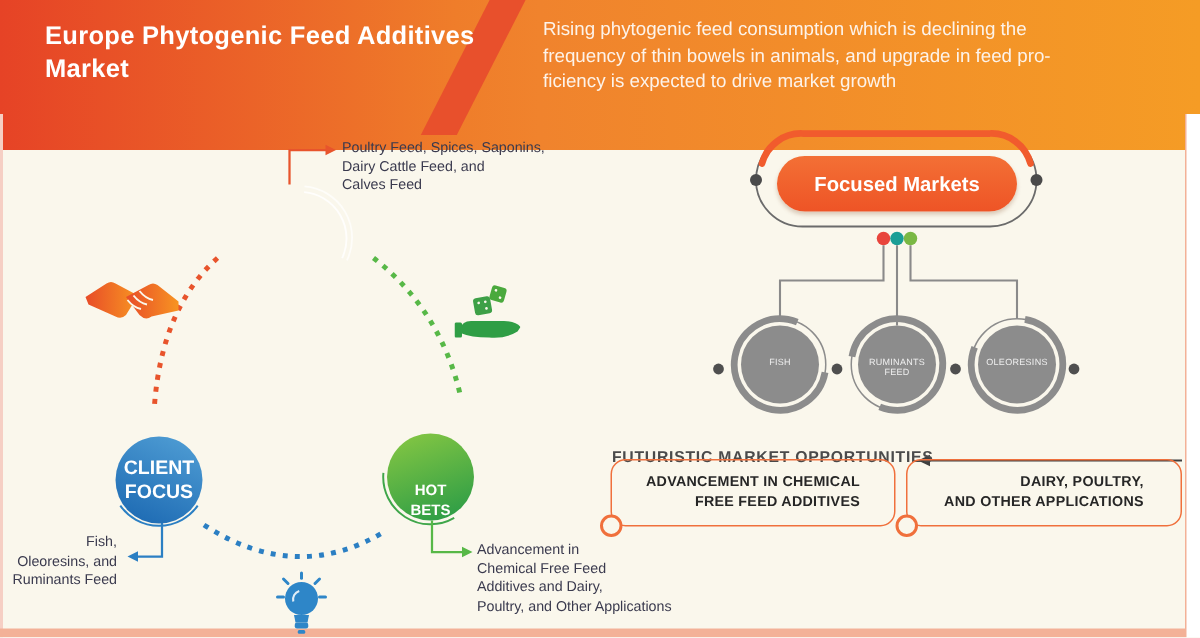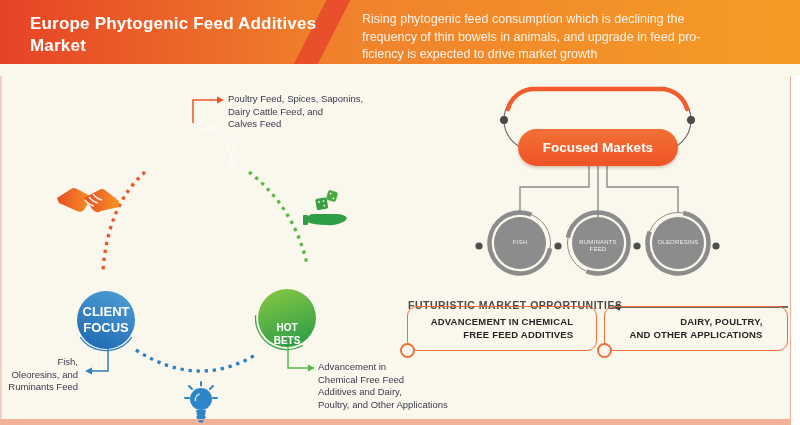--- a/index.html
+++ b/index.html
@@ -1,20 +1,20 @@
 <!DOCTYPE html>
 <html><head>
 <meta charset="utf-8">
 <style>
   * { margin:0; padding:0; box-sizing:border-box; }
   body { font-family:"Liberation Sans", sans-serif; background:#ffffff; }
   .stage { position:relative; width:800px; height:425px; overflow:hidden; background:#faf7ec; }
 
   
-  .header { position:absolute; left:0; top:0; width:800px; height:64px;
+  .header { position:absolute; left:0; top:0; width:800px; height:100px;
     background:linear-gradient(90deg,#e64326 0%, #ef7d2a 38%, #f0832d 45%, #f59c25 100%); overflow:hidden; }
   .header-stripe { position:absolute; left:306px; top:-10px; width:24px; height:100px;
     background:#e8502c; transform:skewX(-27deg); }
   .header-title { position:absolute; left:30px; top:13px; width:330px; color:#ffffff;
     font-size:17px; font-weight:bold; line-height:1.3; white-space:pre-line; letter-spacing:.2px; }
   .header-desc { position:absolute; left:362px; top:11px; width:430px; color:#fdf3ea;
     font-size:12.5px; line-height:1.4; white-space:pre-line; }
 
   
   .border-left { position:absolute; left:0; top:76px; width:2px; height:349px; background:#f6cfc4; }
@@ -39,21 +39,21 @@
   .note-top { left:228px; top:93px; width:170px; }
   .note-left { left:0px; top:356px; width:78px; text-align:right; }
   .note-right { left:318px; top:361px; width:160px; }
 
   .icon-abs { position:absolute; }
 
   
   .fm-pill { position:absolute; left:518px; top:104px; width:160px; height:37px;
     background:linear-gradient(180deg,#f37035 0%, #ee5426 100%); border-radius:19px;
     display:flex; align-items:center; justify-content:center; color:#ffffff;
-    font-weight:bold; font-size:13.5px; box-shadow:0 2px 3px rgba(120,60,20,.25);margin-top:25px; }
+    font-weight:bold; font-size:13.5px; box-shadow:0 2px 3px rgba(120,60,20,.25); }
   .fm-label { position:absolute; width:54px; text-align:center; color:#efefef;
     font-size:6px; letter-spacing:.2px; line-height:1.2; }
   .fm-label-0 { left:493px; top:239px; }
   .fm-label-1 { left:571px; top:239px; }
   .fm-label-2 { left:651px; top:239px; }
 
   
   .opp-heading { position:absolute; left:408px; top:299px; font-size:10.5px;
     letter-spacing:.5px; color:#4a4a4a; font-weight:bold; }
   .opp-box { position:absolute; top:306px; height:45px; border:1.5px solid #f0703c;

